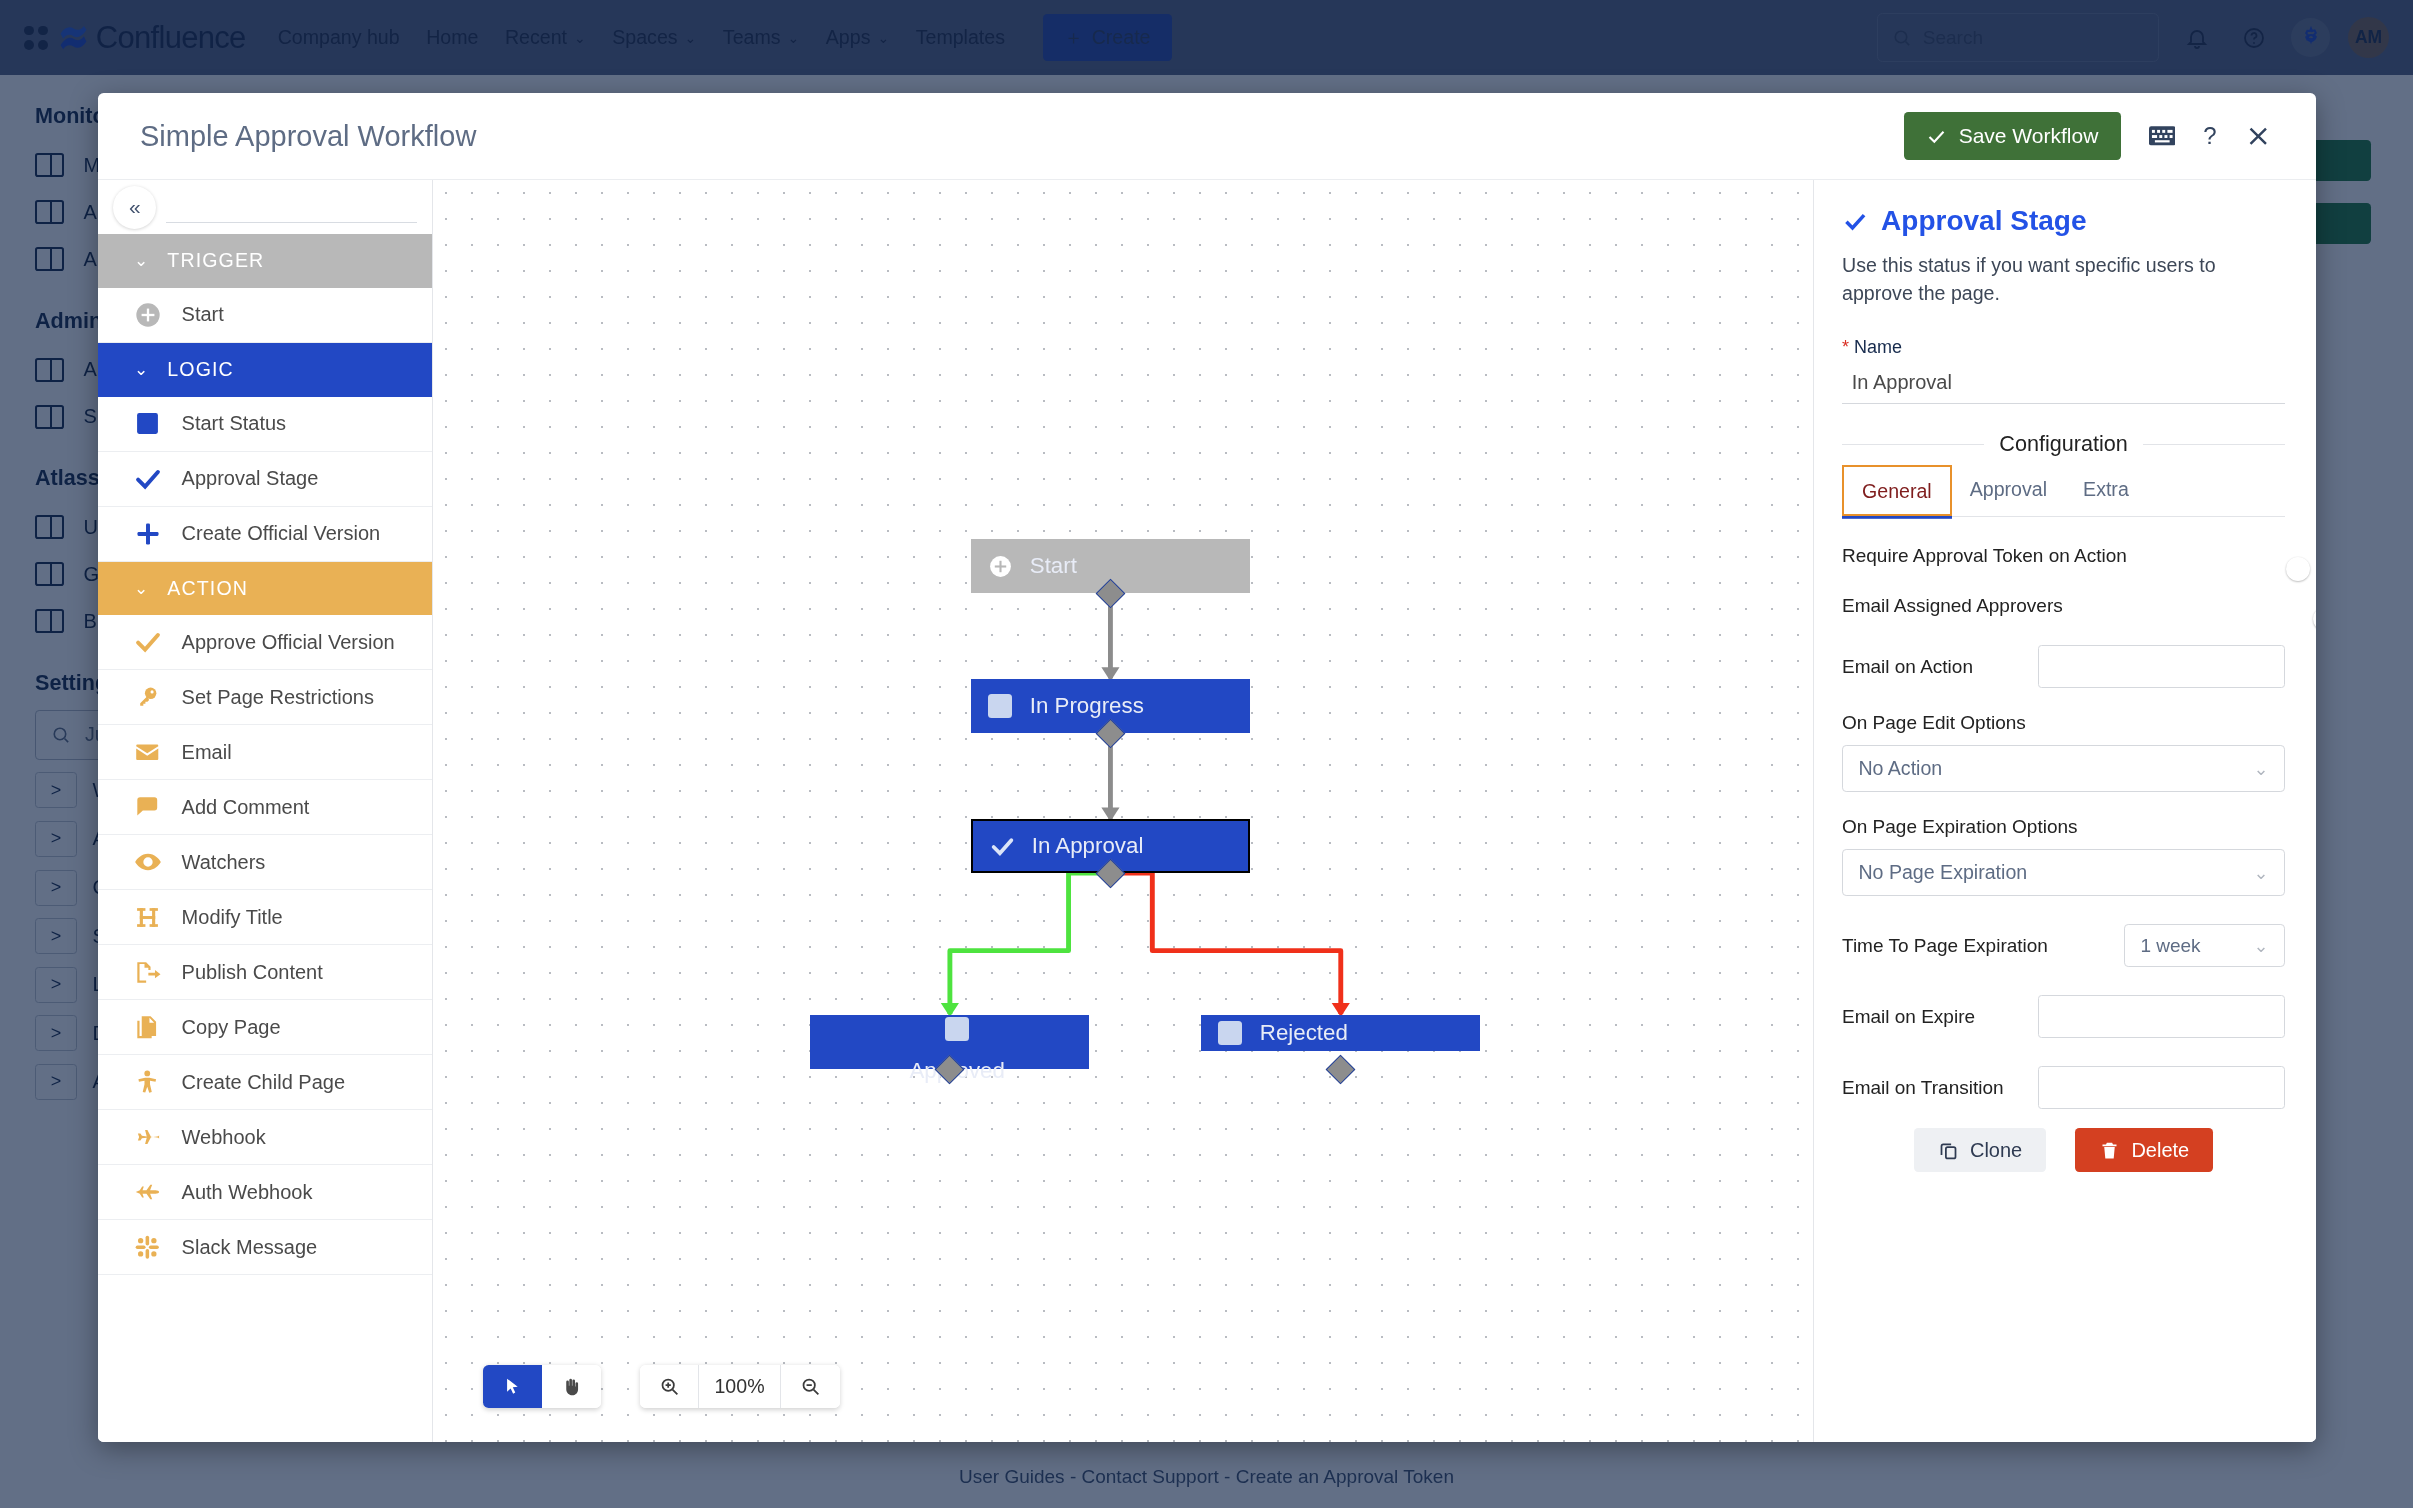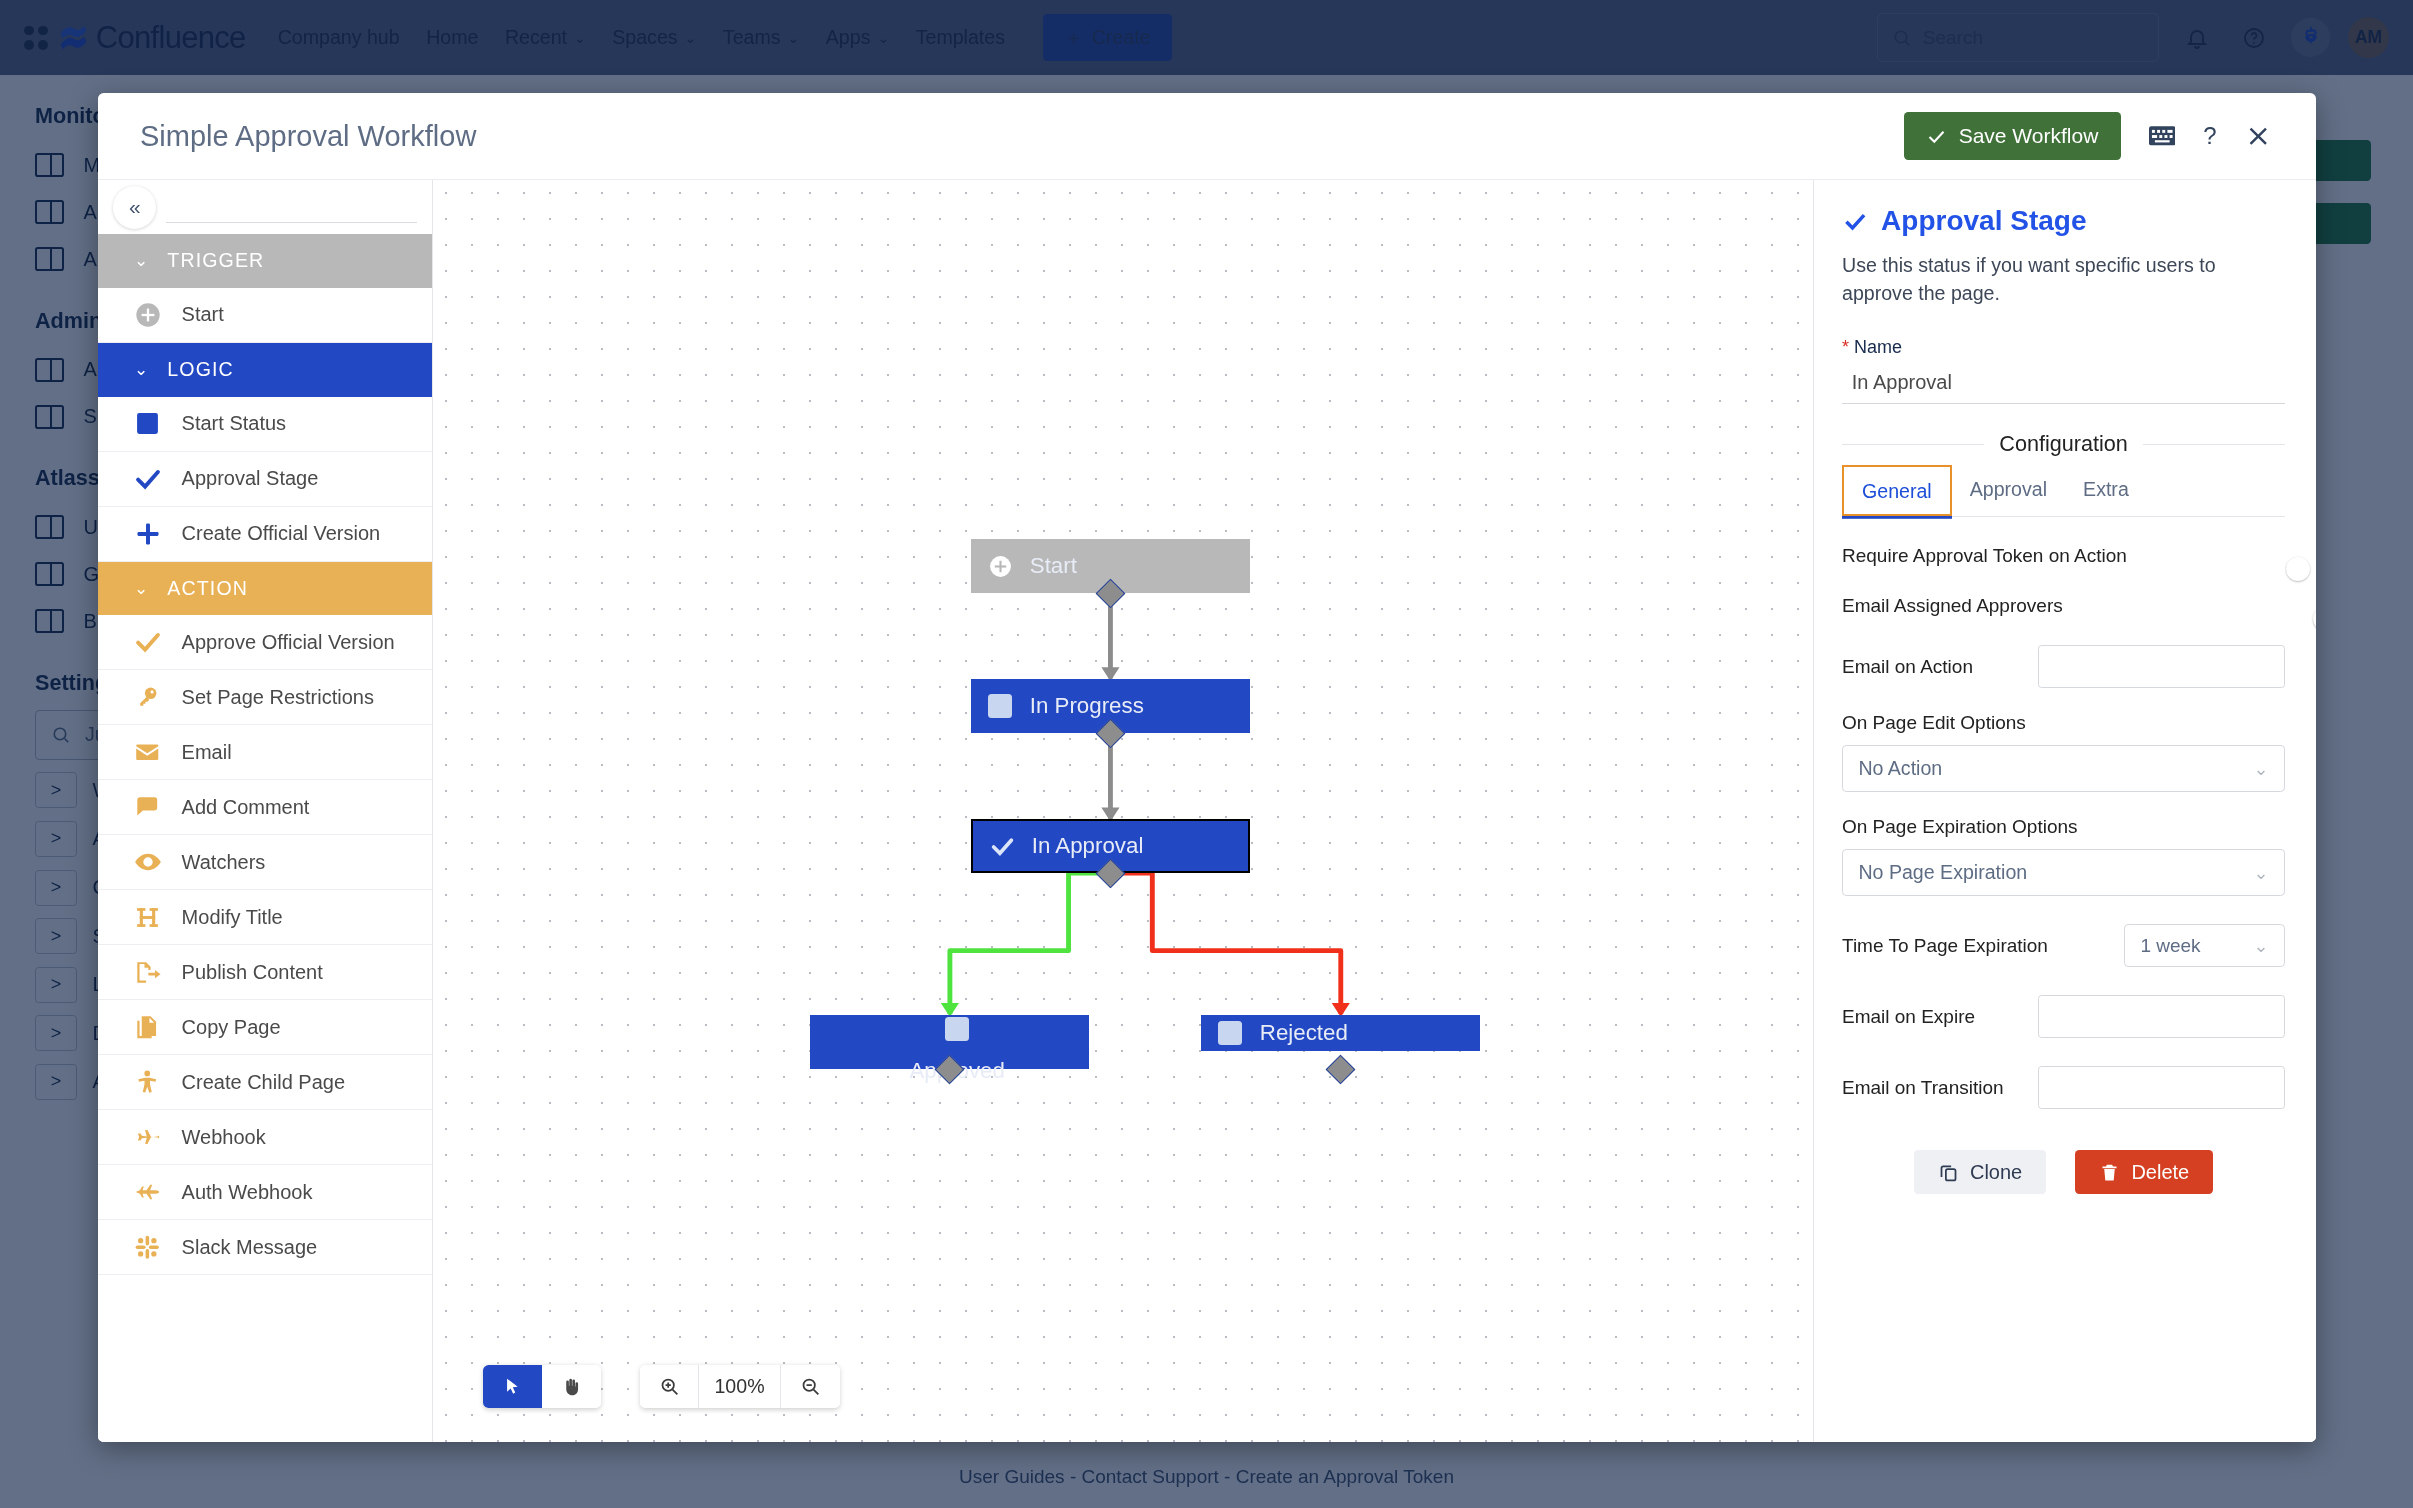--- a/index.html
+++ b/index.html
@@ -139,37 +139,37 @@
   #cfg-desc { font-size:19.6px; color:#3d4757; line-height:1.42; margin-top:15.4px; }
   .req-label { font-size:18px; color:#172b4d; margin-top:29px; }
   .req-label .star { color:#d93025; }
   #name-input { width:100%; border:none; border-bottom:0.7px solid #d5d8dd; font-size:20px;
      color:#4a4a4a; padding:12.6px 9.8px 9.8px; outline:none; font-family:inherit; }
   #cfg-divider { display:flex; align-items:center; gap:15.4px; margin:26.5px 0 8.4px; }
   #cfg-divider .line { flex:1; height:0.7px; background:#e2e4e8; }
   #cfg-divider span { font-size:21.6px; color:#222; }
   #cfg-tabs { display:flex; border-bottom:0.7px solid #e2e4e8; }
   .cfg-tab { font-size:19.6px; color:#5e6c84; padding:12.6px 18px 11.2px; cursor:pointer; }
-  .cfg-tab.active { color:#1d4ed8; border:2.1px solid #e8912b; box-shadow:0 2.8px 0 0 #2248c4; }
+  .cfg-tab.active { color:#7f1d1d; border:2.1px solid #e8912b; box-shadow:0 2.8px 0 0 #2248c4; }
   .frow { display:flex; align-items:center; margin-top:28px; }
   .frow .flabel { font-size:19px; color:#222; }
   .frow .fctl { margin-left:auto; }
   .toggle { width:53px; height:26.5px; border-radius:13.3px; background:#bdbdbd; position:relative; cursor:pointer; }
   .toggle i { position:absolute; top:1.4px; left:1.4px; width:24px; height:24px; border-radius:50%; background:#fff;
      box-shadow:0 0.7px 2.1px rgba(0,0,0,.3); }
   .toggle.on { background:#2248c4; }
   .toggle.on i { left:28px; }
   .tbox { width:247px; height:43px; border:0.7px solid #d5d8dd; border-radius:3.5px; background:#fff; }
   .fstack { margin-top:24px; }
   .fstack .flabel { font-size:19px; color:#222; display:block; margin-bottom:11.2px; }
   .sel { width:100%; height:47px; border:0.7px solid #d5d8dd; border-radius:4.2px;
      display:flex; align-items:center; padding:0 15.4px; font-size:19.6px; color:#5e6c84; cursor:pointer; }
   .sel .chev { margin-left:auto; color:#b0b6bf; font-size:18px; }
   .sel.small { width:161px; height:43px; font-size:19px; }
-  #cfg-actions { display:flex; gap:29px; justify-content:center; margin-top:41px; }
+  #cfg-actions { display:flex; gap:29px; justify-content:center; margin-top:19px; }
   #clone-btn { background:#eef0f3; color:#2f3b52; border:none; border-radius:4.2px;
      font-size:20px; padding:10.5px 24px; display:flex; align-items:center; gap:11.2px; font-family:inherit; cursor:pointer; }
   #delete-btn { background:#d44021; color:#fff; border:none; border-radius:4.2px;
      font-size:20px; padding:10.5px 24px; display:flex; align-items:center; gap:11.2px; font-family:inherit; cursor:pointer; }
 </style>
 </head>
 <body>
 
 <div id="bg-app">
 

